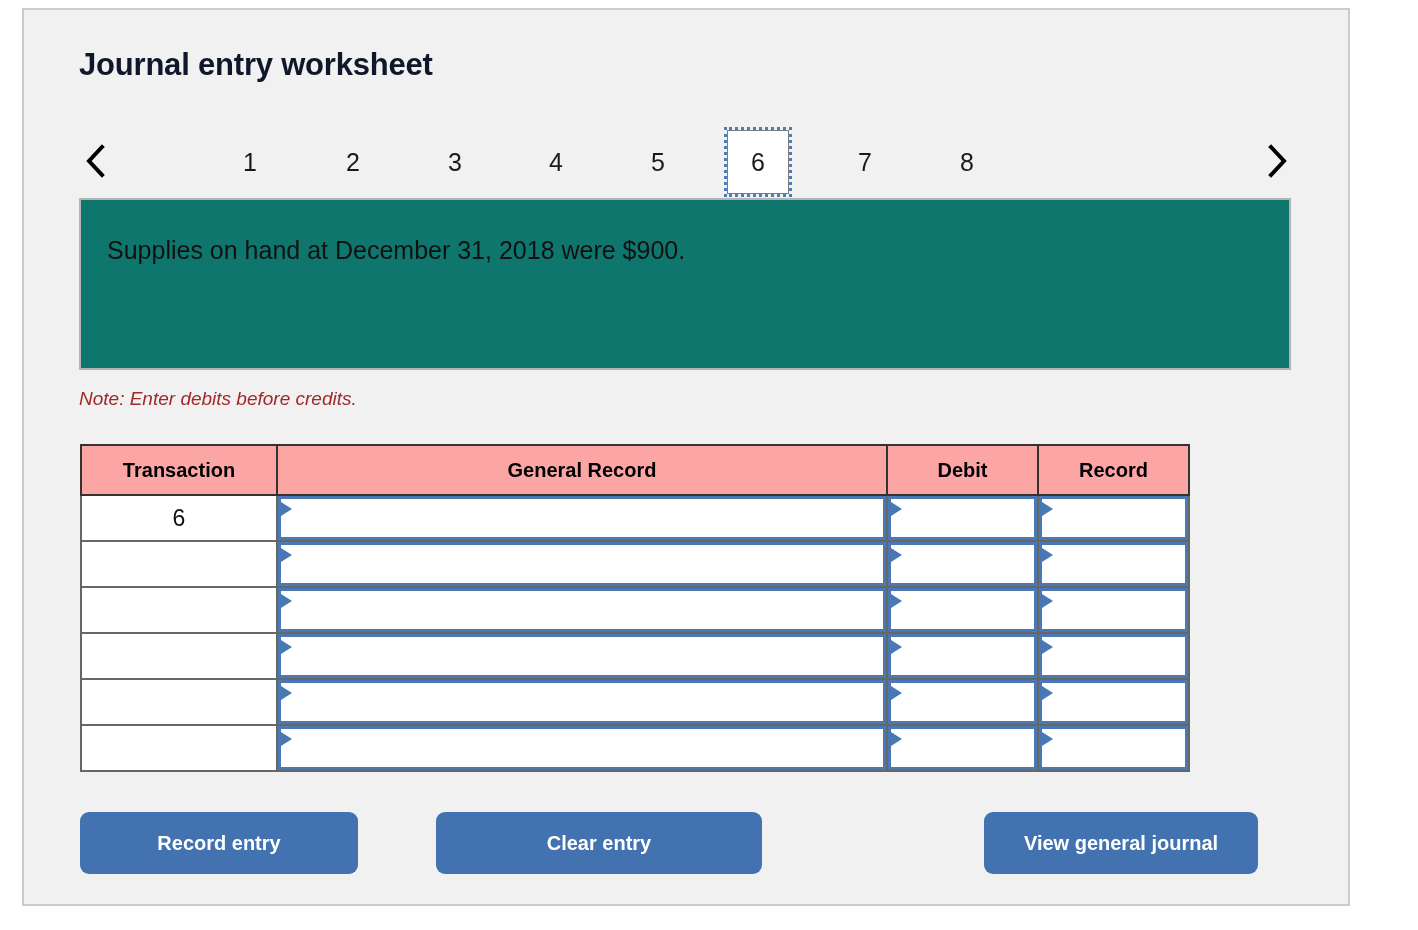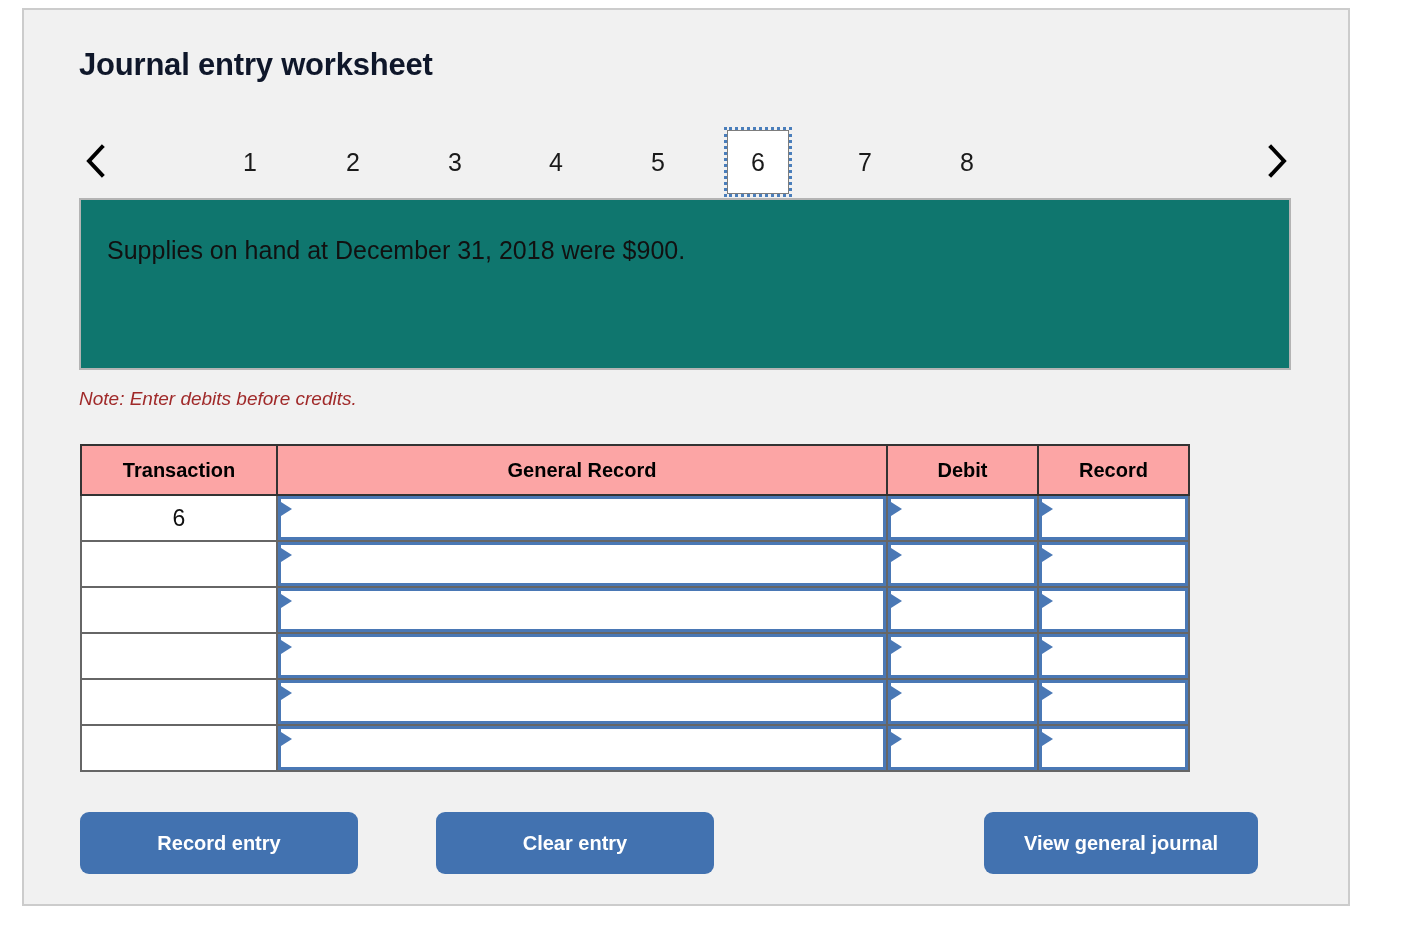--- a/index.html
+++ b/index.html
@@ -194,21 +194,21 @@
     border: none;
     border-radius: 9px;
     color: #ffffff;
     font-family: "Liberation Sans", sans-serif;
     font-size: 20px;
     font-weight: bold;
     cursor: pointer;
     padding: 0;
   }
   .btn-record { left: 56px;  top: 802px; width: 278px; }
-  .btn-clear  { left: 412px; top: 802px; width: 278px; }
+  .btn-clear  { left: 412px; top: 802px; width: 326px; }
   .btn-view   { left: 960px; top: 802px; width: 274px; }
 </style>
 </head>
 <body>
 
 <div class="worksheet-panel">
 
   <div class="worksheet-title">Journal entry worksheet</div>
 
   <div class="tab-strip">

